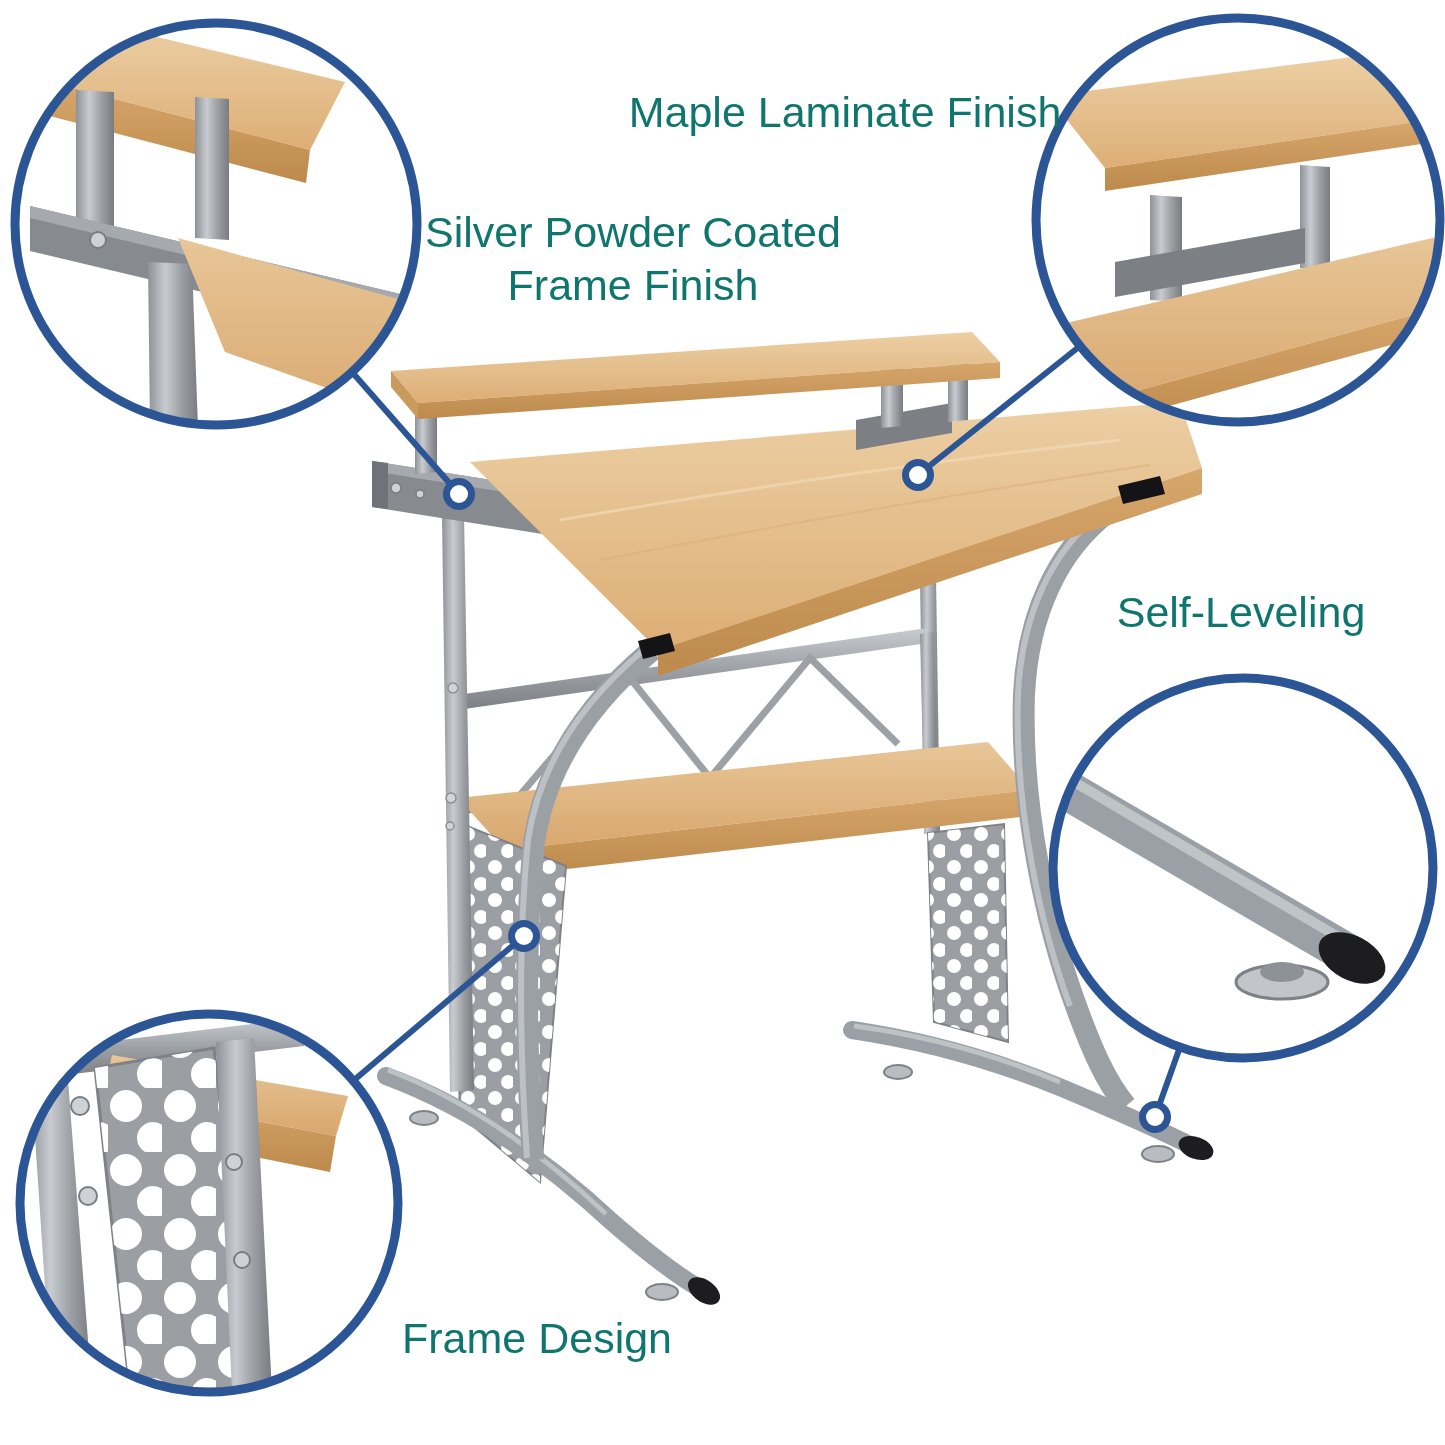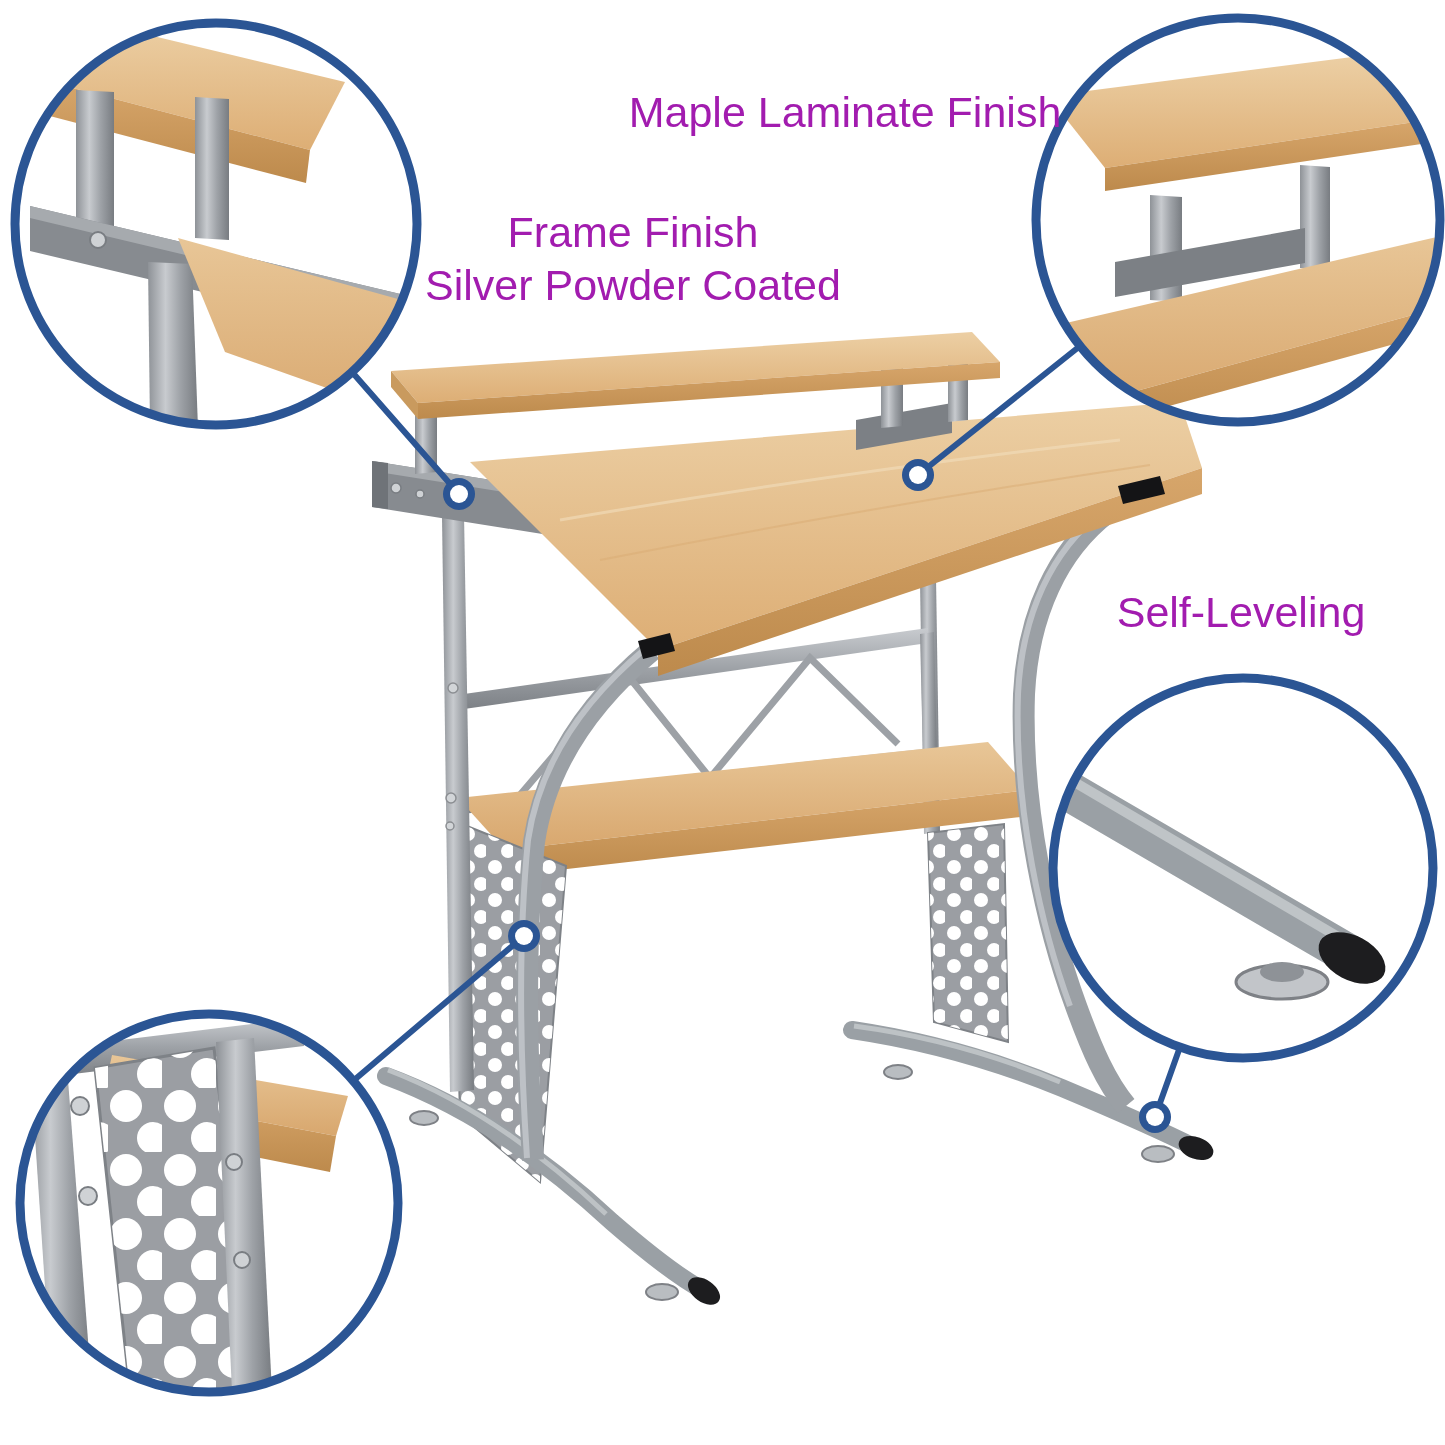--- a/index.html
+++ b/index.html
@@ -1,20 +1,20 @@
 <!DOCTYPE html>
 <html><head>
 <meta charset="utf-8">
 <style>
   html,body{margin:0;padding:0;background:#ffffff;}
   #canvas{position:relative;width:1445px;height:1445px;background:#ffffff;overflow:hidden;
           font-family:"Liberation Sans", sans-serif;}
   #desk-svg{position:absolute;left:0;top:0;}
   .callout-label{position:absolute;transform:translateX(-50%);text-align:center;
-      color:#a21caf;font-size:43px;line-height:53px;font-weight:400;white-space:nowrap;}
+      color:#0f766e;font-size:43px;line-height:53px;font-weight:400;white-space:nowrap;}
 </style>
 </head>
 <body>
 
 <div id="canvas">
 
 <svg id="desk-svg" width="1445" height="1445" viewBox="0 0 1445 1445">
   <defs>
     <linearGradient id="tubeV" x1="0" y1="0" x2="1" y2="0">
       <stop offset="0" stop-color="#8e9297"></stop>
@@ -232,24 +232,25 @@
           <circle cx="524" cy="936" r="9" fill="#ffffff"></circle>
     </g>
   </g>
 </svg>
 
   <div class="callout-label" style="left:845px;top:86px;">
     <span>Maple Laminate Finish</span>
   </div>
 
   <div class="callout-label" style="left:633px;top:206px;">
+    <div>Silver Powder Coated</div>
     <div>Frame Finish</div>
-    <div>Silver Powder Coated</div>
   </div>
 
   <div class="callout-label" style="left:1241px;top:586px;text-align:center;">
     <div>Self-Leveling</div>
   </div>
 
   <div class="callout-label" style="left:537px;top:1312px;">
+    <div>Frame Design</div>
   </div>
 
 </div>
 
 </body></html>

